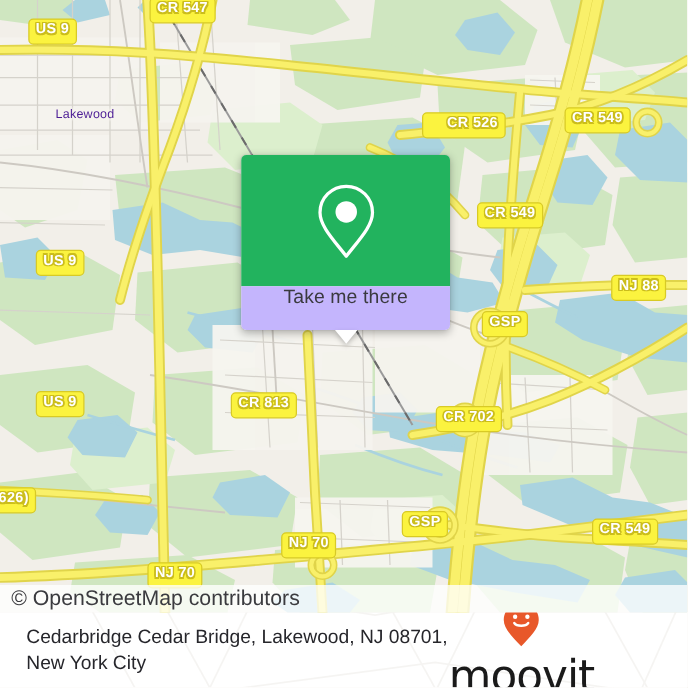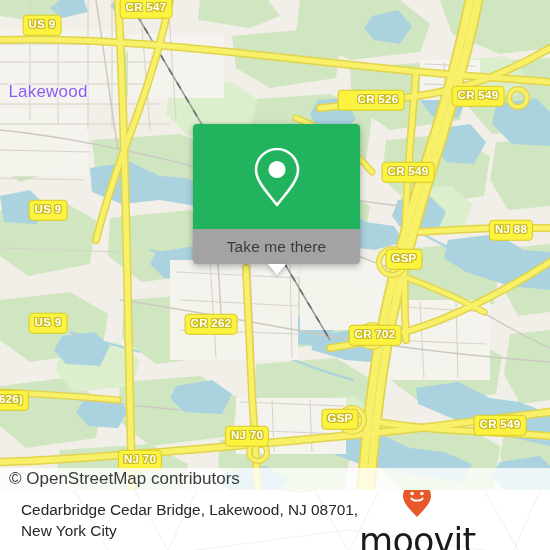--- a/index.html
+++ b/index.html
@@ -60,31 +60,32 @@
        1.1px  0px   0 #cbbd1c;
     transform: translate(-50%, -50%);
     box-sizing: border-box;
     user-select: none;
   }
 
   
   .place-label {
     position: absolute;
     transform: translate(-50%, -50%);
-    color: #8b5cf6;
-    font-size: 17px;
+    color: #4c1d95;
+    font-size: 10px;
     letter-spacing: 0.2px;
     white-space: nowrap;
     text-shadow:
       -1.4px -1.4px 2px #f6f4ee,
        1.4px -1.4px 2px #f6f4ee,
       -1.4px  1.4px 2px #f6f4ee,
        1.4px  1.4px 2px #f6f4ee,
        0 0 3px #f6f4ee;
     user-select: none;
+    margin-left: 20px;
   }
 
   
   #osm-attribution {
     position: absolute;
     left: 0;
     bottom: 0;
     width: 550px;
     height: 22px;
     background: rgba(255,255,255,0.78);
@@ -112,24 +113,23 @@
     height: 105px;
     background: #22b35e;
     border-radius: 4px 4px 0 0;
     display: flex;
     align-items: center;
     justify-content: center;
   }
   #popup-image svg { display: block; }
   #popup-action {
     height: 35px;
-    background: #a3a3a3;
+    background: #c4b5fd;
     border-radius: 0 0 4px 4px;
     display: flex;
-    align-items: center;
     justify-content: center;
     position: relative;
     cursor: pointer;
   }
   #popup-action-label {
     color: #3a3a3f;
     font-size: 15.5px;
     letter-spacing: 0.1px;
     white-space: nowrap;
   }
@@ -432,21 +432,21 @@
 
     <div class="shield" style="left:146px; top:8px;">CR 547</div>
     <div class="shield" style="left:42px;  top:25px;">US 9</div>
     <div class="shield" style="left:371px; top:100px;padding-left:19px;">CR 526</div>
     <div class="shield" style="left:478px; top:96px;">CR 549</div>
     <div class="shield" style="left:408px; top:172px;">CR 549</div>
     <div class="shield" style="left:511px; top:230px;">NJ 88</div>
     <div class="shield" style="left:404px; top:259px;">GSP</div>
     <div class="shield" style="left:48px;  top:210px;">US 9</div>
     <div class="shield" style="left:48px;  top:323px;">US 9</div>
-    <div class="shield" style="left:211px; top:324px;">CR 262</div>
+    <div class="shield" style="left:211px; top:324px;">CR 813</div>
     <div class="shield" style="left:375px; top:335px;">CR 702</div>
     <div class="shield" style="left:11px;  top:400px;">626)</div>
     <div class="shield" style="left:340px; top:419px;">GSP</div>
     <div class="shield" style="left:500px; top:425px;">CR 549</div>
     <div class="shield" style="left:247px; top:436px;">NJ 70</div>
     <div class="shield" style="left:140px; top:460px;">NJ 70</div>
 
     <div id="osm-attribution">© OpenStreetMap contributors</div>
 
     <div id="popup-card">

